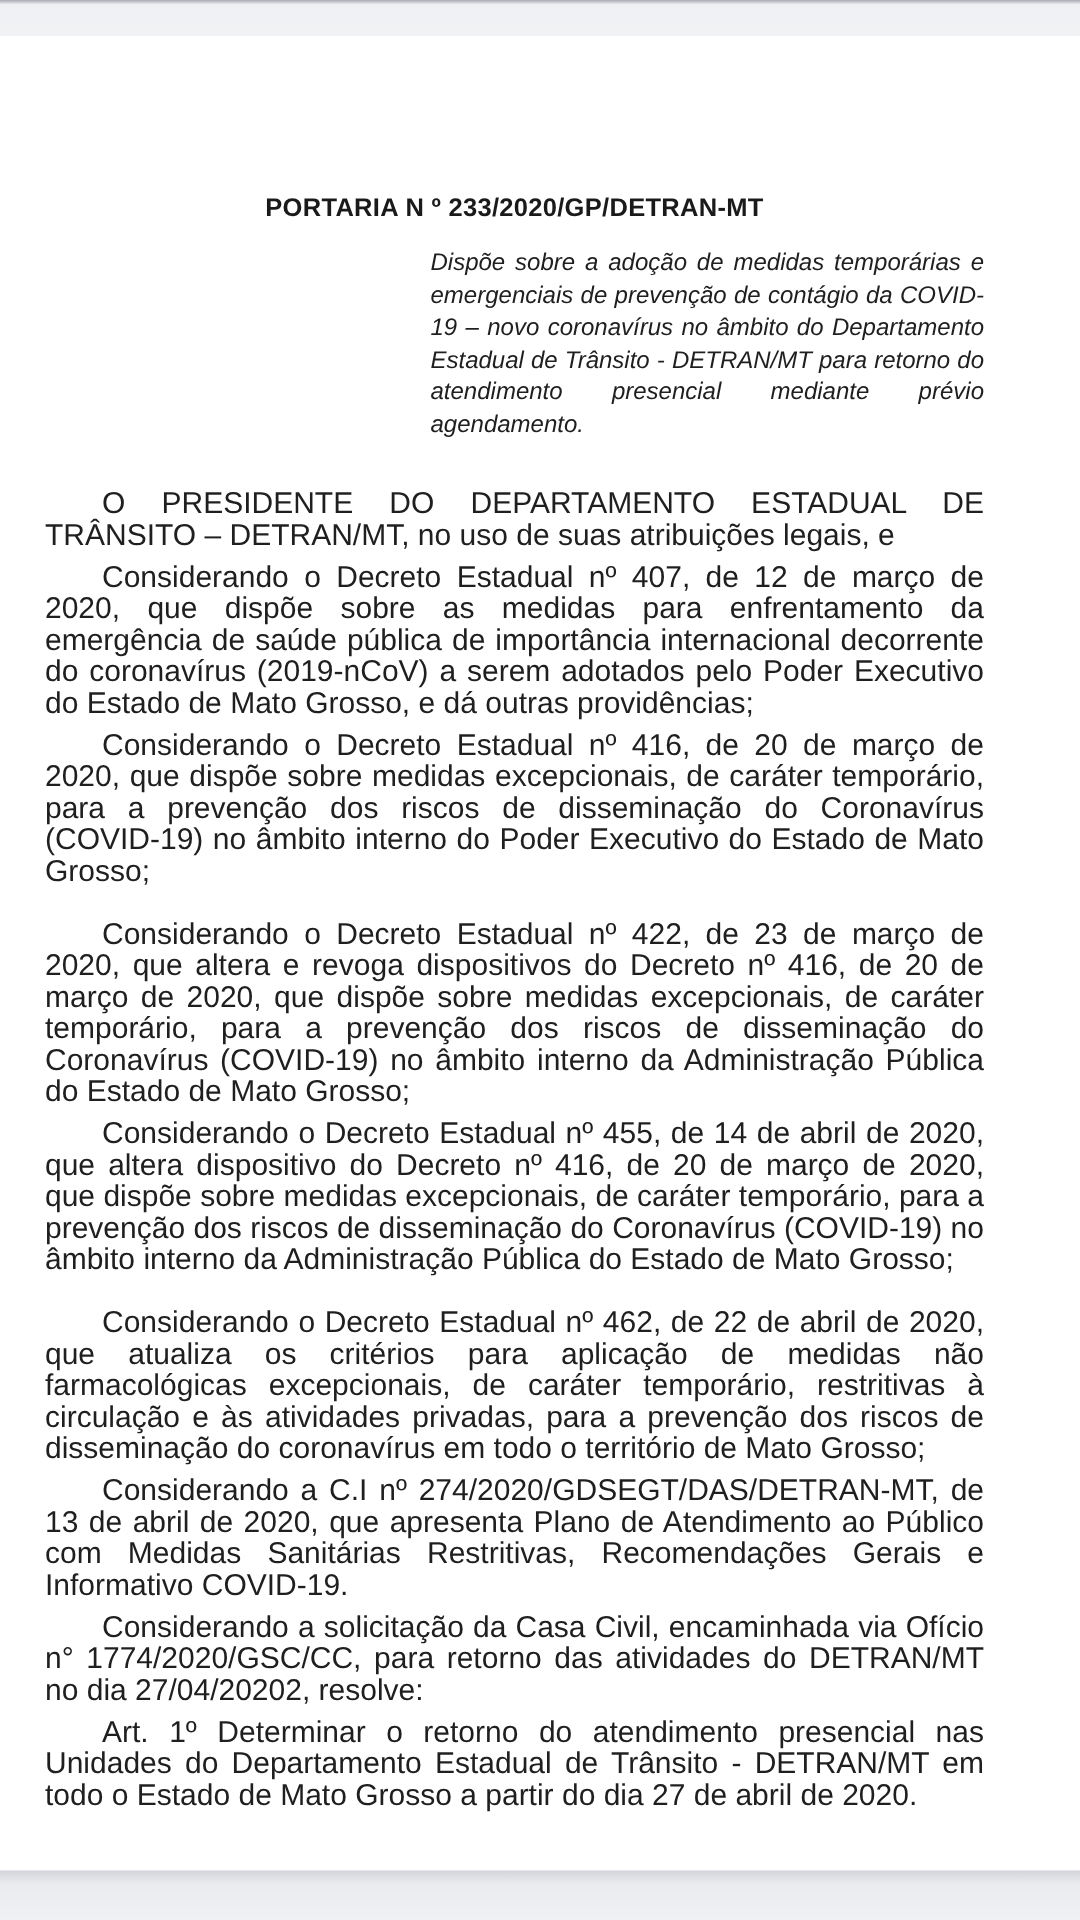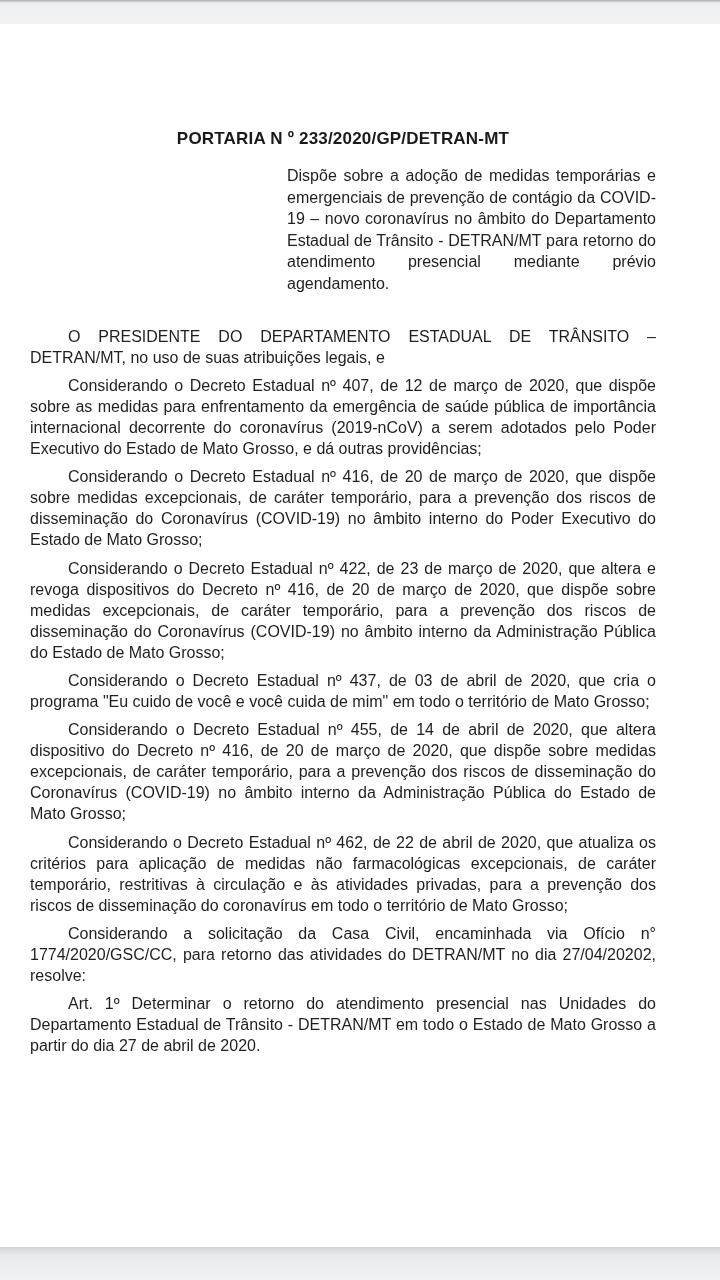--- a/index.html
+++ b/index.html
@@ -47,49 +47,50 @@
     font-size: 17px;
     font-weight: bold;
     letter-spacing: 0.2px;
     color: #1a1a1a;
   }
   .epigraph {
     margin: 16px 0 0 257px;
     text-align: justify;
     font-size: 16px;
     line-height: 21.5px;
+    font-style: italic;
   }
   .body-par {
     margin: 7px 0 0 0;
     text-align: justify;
     text-indent: 38px;
-    font-size: 16px;
+    font-size: 20px;
     line-height: 21px;
   }
   .first-par {
     margin-top: 32px;
   }
   .gap-lg {
-    margin-top: 8px;
+    margin-top: 21px;
   }
 </style>
 </head>
 <body>
 
 <div class="top-bar"></div>
 
 <div class="document-page">
   <h1 class="document-title">PORTARIA N º 233/2020/GP/DETRAN-MT</h1>
 
   <div class="epigraph">Dispõe sobre a adoção de medidas temporárias e emergenciais de prevenção de contágio da COVID-19 – novo coronavírus no âmbito do Departamento Estadual de Trânsito - DETRAN/MT para retorno do atendimento presencial mediante prévio agendamento.</div>
 
   <p class="body-par first-par">O PRESIDENTE DO DEPARTAMENTO ESTADUAL DE TRÂNSITO – DETRAN/MT, no uso de suas atribuições legais, e</p>
   <p class="body-par">Considerando o Decreto Estadual nº 407, de 12 de março de 2020, que dispõe sobre as medidas para enfrentamento da emergência de saúde pública de importância internacional decorrente do coronavírus (2019-nCoV) a serem adotados pelo Poder Executivo do Estado de Mato Grosso, e dá outras providências;</p>
   <p class="body-par">Considerando o Decreto Estadual nº 416, de 20 de março de 2020, que dispõe sobre medidas excepcionais, de caráter temporário, para a prevenção dos riscos de disseminação do Coronavírus (COVID-19) no âmbito interno do Poder Executivo do Estado de Mato Grosso;</p>
   <p class="body-par gap-lg">Considerando o Decreto Estadual nº 422, de 23 de março de 2020, que altera e revoga dispositivos do Decreto nº 416, de 20 de março de 2020, que dispõe sobre medidas excepcionais, de caráter temporário, para a prevenção dos riscos de disseminação do Coronavírus (COVID-19) no âmbito interno da Administração Pública do Estado de Mato Grosso;</p>
-  <p class="body-par">Considerando o Decreto Estadual nº 437, de 03 de abril de 2020, que cria o programa "Eu cuido de você e você cuida de mim" em todo o território de Mato Grosso;</p>
   <p class="body-par">Considerando o Decreto Estadual nº 455, de 14 de abril de 2020, que altera dispositivo do Decreto nº 416, de 20 de março de 2020, que dispõe sobre medidas excepcionais, de caráter temporário, para a prevenção dos riscos de disseminação do Coronavírus (COVID-19) no âmbito interno da Administração Pública do Estado de Mato Grosso;</p>
   <p class="body-par gap-lg">Considerando o Decreto Estadual nº 462, de 22 de abril de 2020, que atualiza os critérios para aplicação de medidas não farmacológicas excepcionais, de caráter temporário, restritivas à circulação e às atividades privadas, para a prevenção dos riscos de disseminação do coronavírus em todo o território de Mato Grosso;</p>
+  <p class="body-par">Considerando a C.I nº 274/2020/GDSEGT/DAS/DETRAN-MT, de 13 de abril de 2020, que apresenta Plano de Atendimento ao Público com Medidas Sanitárias Restritivas, Recomendações Gerais e Informativo COVID-19.</p>
   <p class="body-par">Considerando a solicitação da Casa Civil, encaminhada via Ofício n° 1774/2020/GSC/CC, para retorno das atividades do DETRAN/MT no dia 27/04/20202, resolve:</p>
   <p class="body-par">Art. 1º Determinar o retorno do atendimento presencial nas Unidades do Departamento Estadual de Trânsito - DETRAN/MT em todo o Estado de Mato Grosso a partir do dia 27 de abril de 2020.</p>
 </div>
 
 <div class="bottom-bar"></div>
 
 </body></html>

